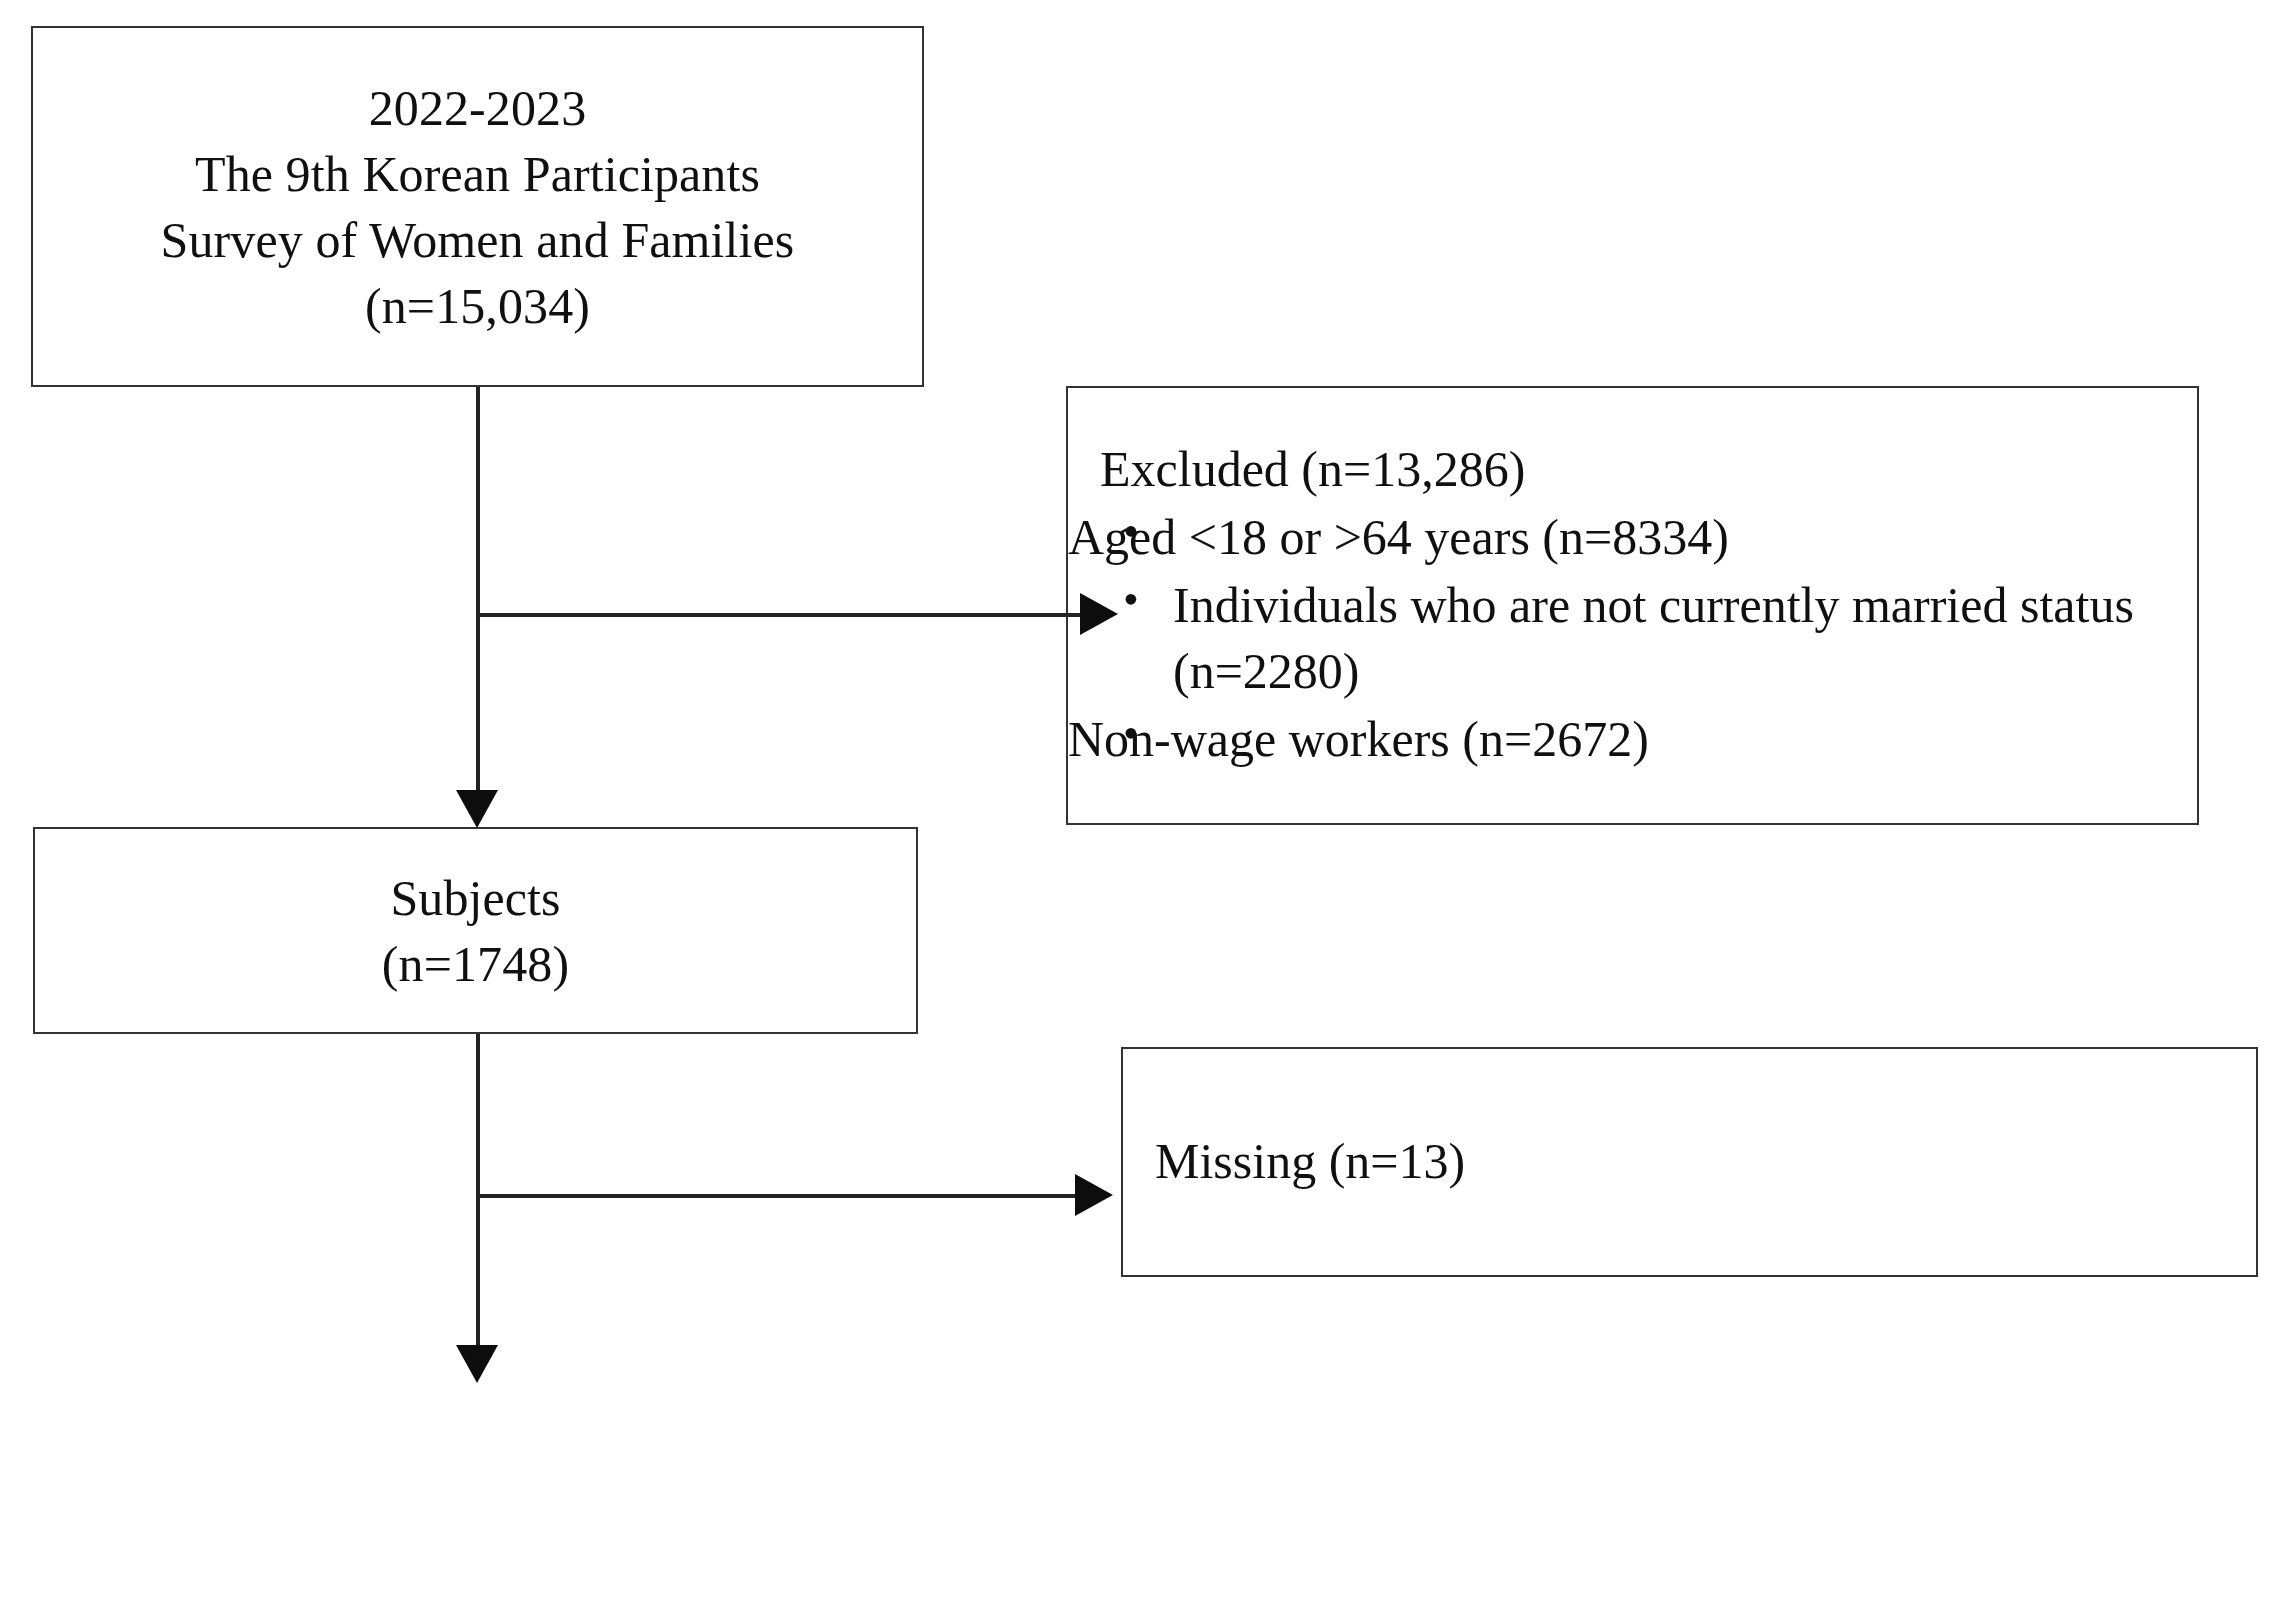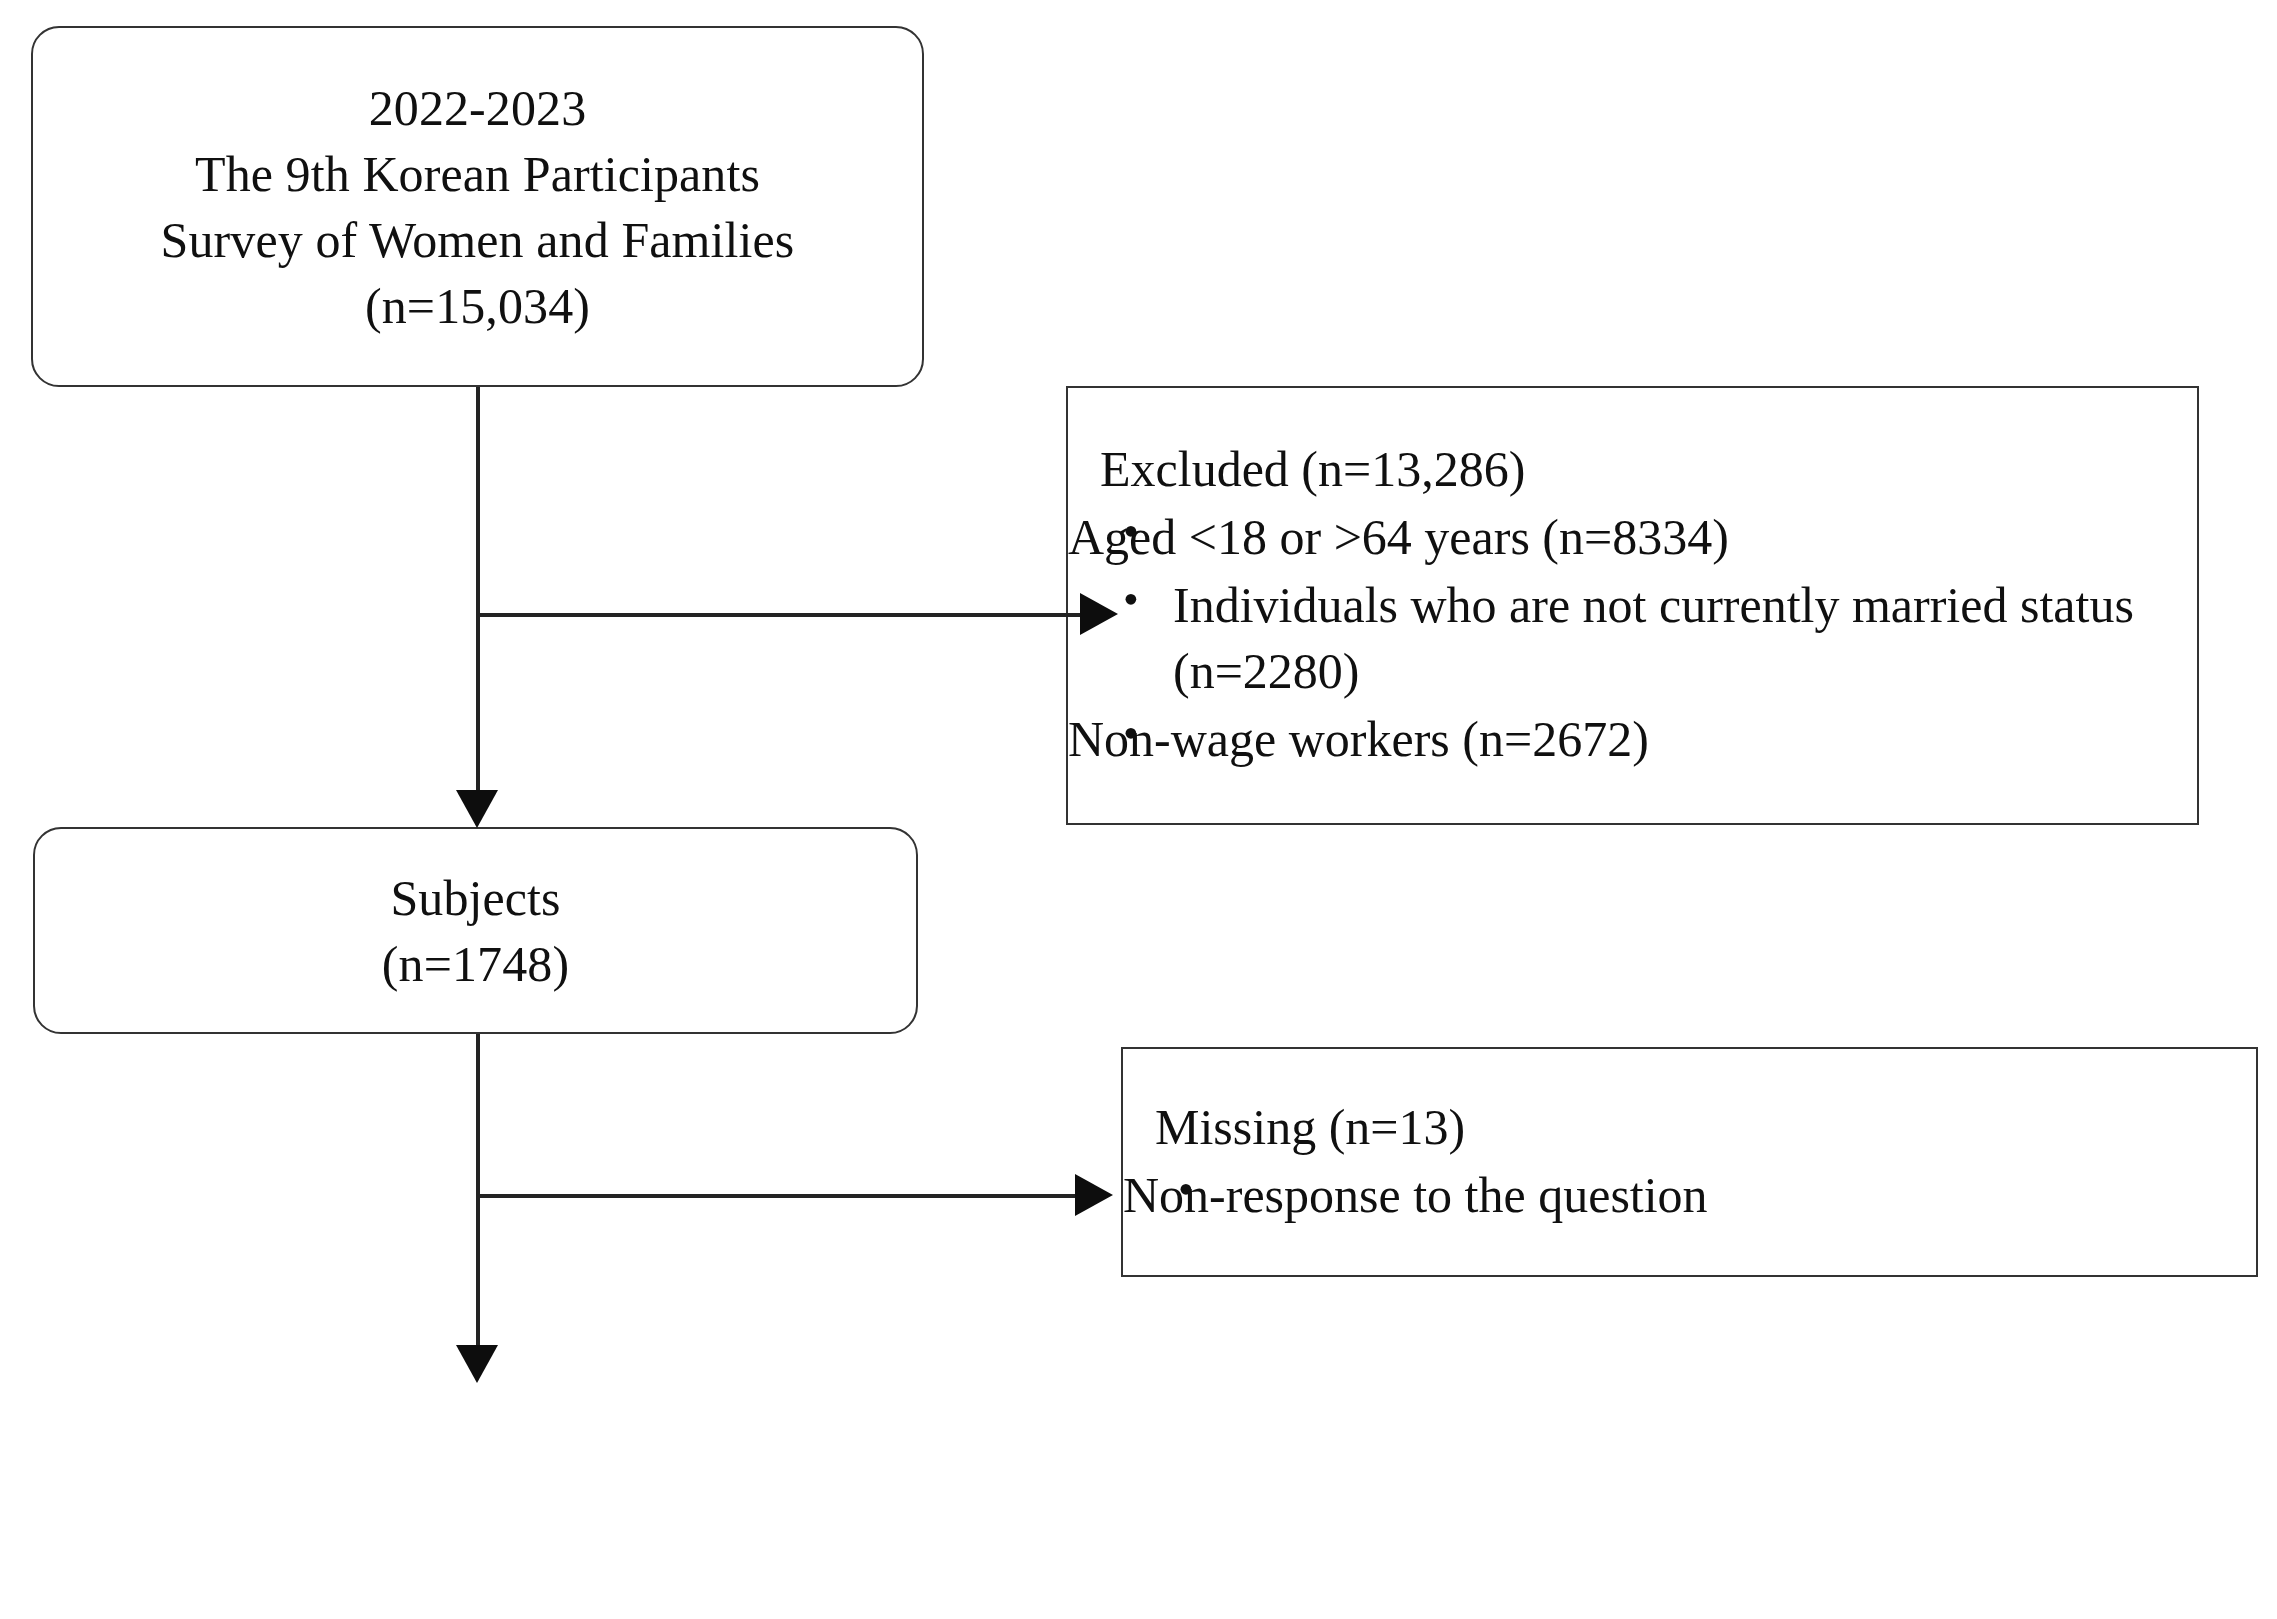--- a/index.html
+++ b/index.html
@@ -24,21 +24,20 @@
     border: 2.8px solid #333333;
     background: #ffffff;
     display: flex;
     flex-direction: column;
     justify-content: center;
   }
 
   .box-centered {
     align-items: center;
     text-align: center;
-    border-radius: 28px;
   }
 
   .box-left {
     align-items: flex-start;
     text-align: left;
   }
 
   .box-line {
     display: block;
     white-space: pre;
@@ -131,23 +130,20 @@
     </ul>
   </div>
 
   <div class="flow-box box-centered" style="left:33px; top:827px; width:885px; height:207px;">
     <span class="box-line">Subjects</span>
     <span class="box-line">(n=1748)</span>
   </div>
 
   <div class="flow-box box-left" style="left:1121px; top:1047px; width:1137px; height:230px;">
     <span class="list-head">Missing (n=13)</span>
-    <ul class="bullets">
-      <li>Non-response to the question</li>
-    </ul>
   </div>
 
 
   <div class="conn-v" style="left:476px; top:387px; height:407px;"></div>
   <div class="arrow-down" style="left:456px; top:790px;"></div>
 
   <div class="conn-h" style="left:476px; top:613px; width:605px;"></div>
   <div class="arrow-right" style="left:1080px; top:593px;"></div>
 
   <div class="conn-v" style="left:476px; top:1034px; height:314px;"></div>

